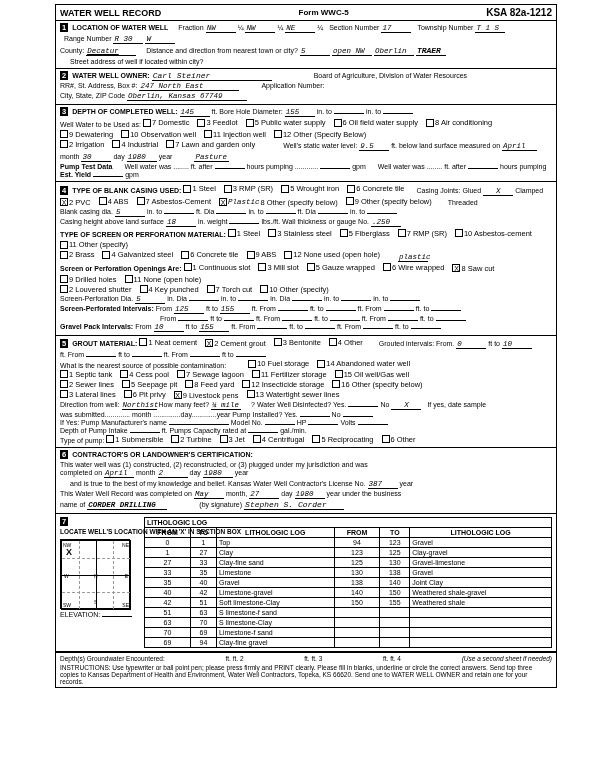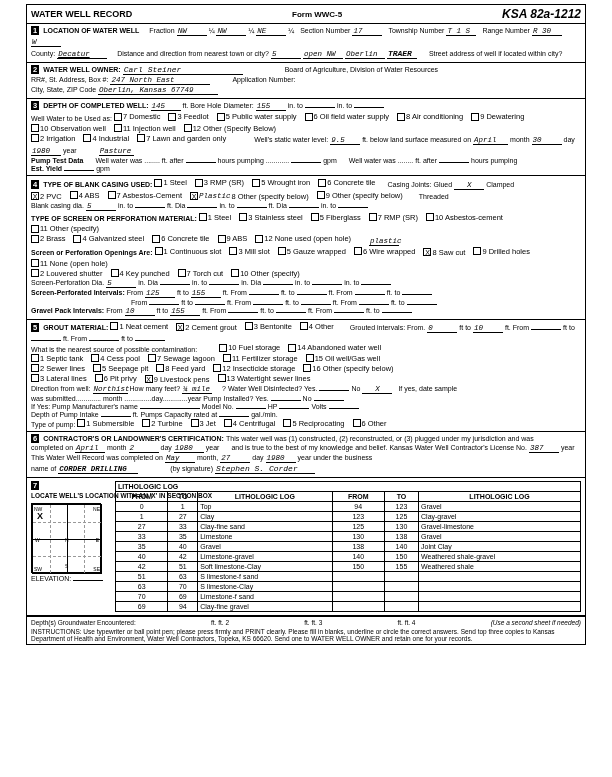--- a/index.html
+++ b/index.html
@@ -7,21 +7,21 @@
       font-family: Arial, sans-serif;
       font-size: 7.5px;
       background: #fff;
       width: 612px;
       min-height: 777px;
       padding: 4px;
       color: #000;
     }
     .page {
       border: 1px solid #000;
-      width: 560px;
+      width: 502px;
       margin: 0 auto;
     }
     .header {
       text-align: center;
       border-bottom: 1px solid #000;
       padding: 2px 4px;
       font-size: 8.5px;
       font-weight: bold;
       display: flex;
       justify-content: space-between;
@@ -83,21 +83,21 @@
     .small { font-size: 6.5px; }
   </style>
 </head>
 <body>
 
 <div class="page">
 
   <div class="header">
     <span style="font-size:9px; font-weight:bold;">WATER WELL RECORD</span>
     <span style="font-size:8px;">Form WWC-5</span>
-    <span style="font-size:12px;font-style:italic;">KSA 82a-1212</span>
+    <span style="font-size:10px;">KSA 82a-1212</span>
   </div>
 
   <div class="section">
     <div class="row" style="justify-content: space-between;">
       <div class="row">
         <span class="section-num">1</span>
         <span class="label bold">LOCATION OF WATER WELL</span>
         <span class="label" style="margin-left:8px;">Fraction</span>
         <span class="value handwritten" style="width:20px;">NW</span>
         <span class="label"><span>¼</span></span>
@@ -291,20 +291,28 @@
       <span class="label">in. to</span>
       <span class="value" style="width:20px;"></span>
       <span class="label">ft. Dia</span>
       <span class="value" style="width:20px;"></span>
       <span class="label">in. to</span>
       <span class="value" style="width:20px;"></span>
       <span class="label">ft. Dia</span>
       <span class="value" style="width:20px;"></span>
       <span class="label">in. to</span>
       <span class="value" style="width:20px;"></span>
+    </div>
+    <div class="row">
+      <span class="label">Casing height above land surface</span>
+      <span class="value handwritten" style="width:15px;">18</span>
+      <span class="label">in. weight</span>
+      <span class="value" style="width:20px;"></span>
+      <span class="label">lbs./ft. Wall thickness or gauge No.</span>
+      <span class="value handwritten" style="width:25px;">.250</span>
     </div>
     <div class="row" style="margin-top:2px;">
       <span class="label bold">TYPE OF SCREEN OR PERFORATION MATERIAL:</span>
       <span class="check-item">
         <span class="checkbox"></span>
         <span>1 Steel</span>
       </span>
       <span class="check-item">
         <span class="checkbox"></span>
         <span>3 Stainless steel</span>

